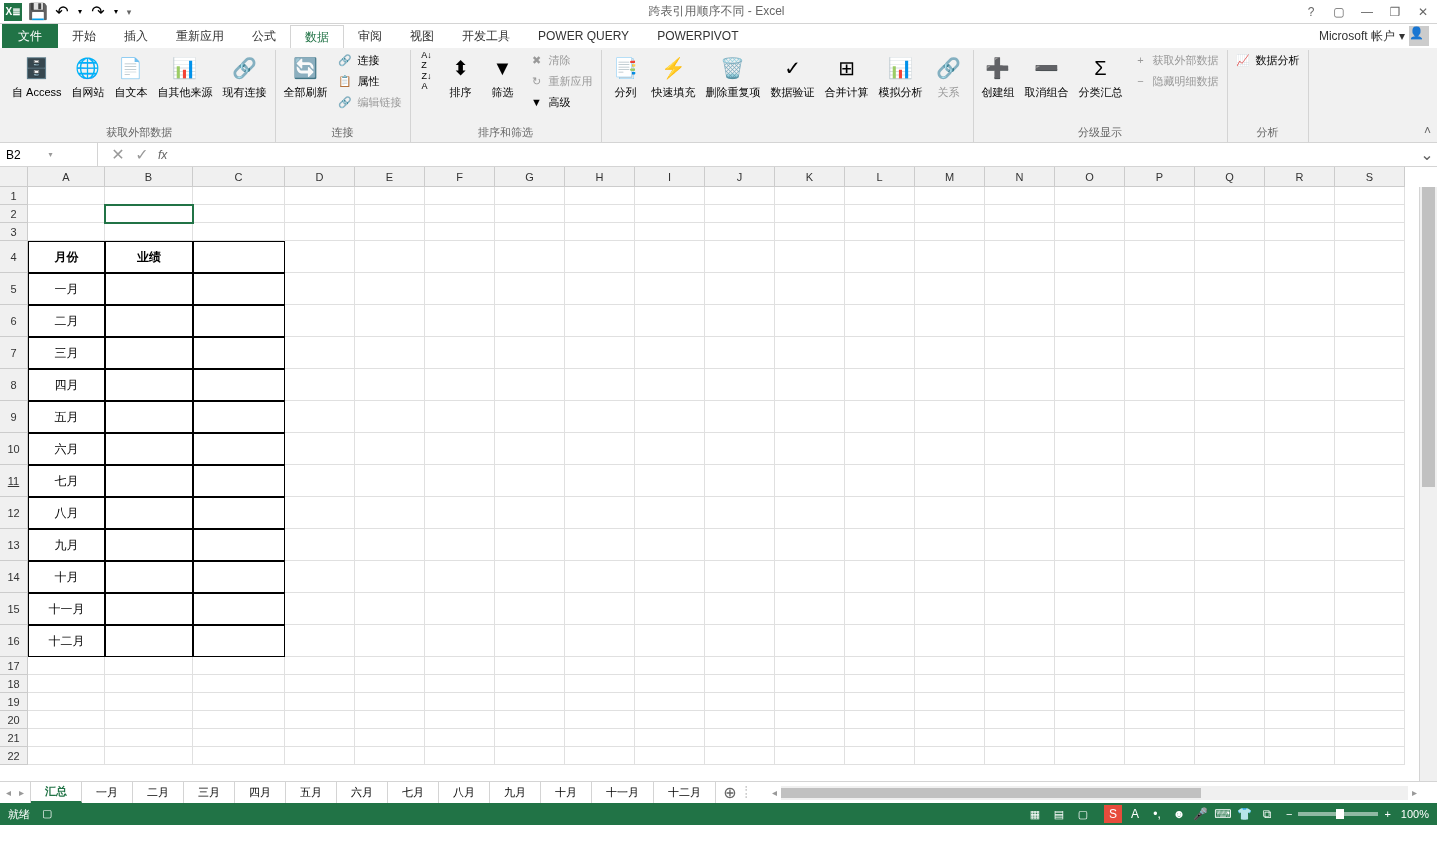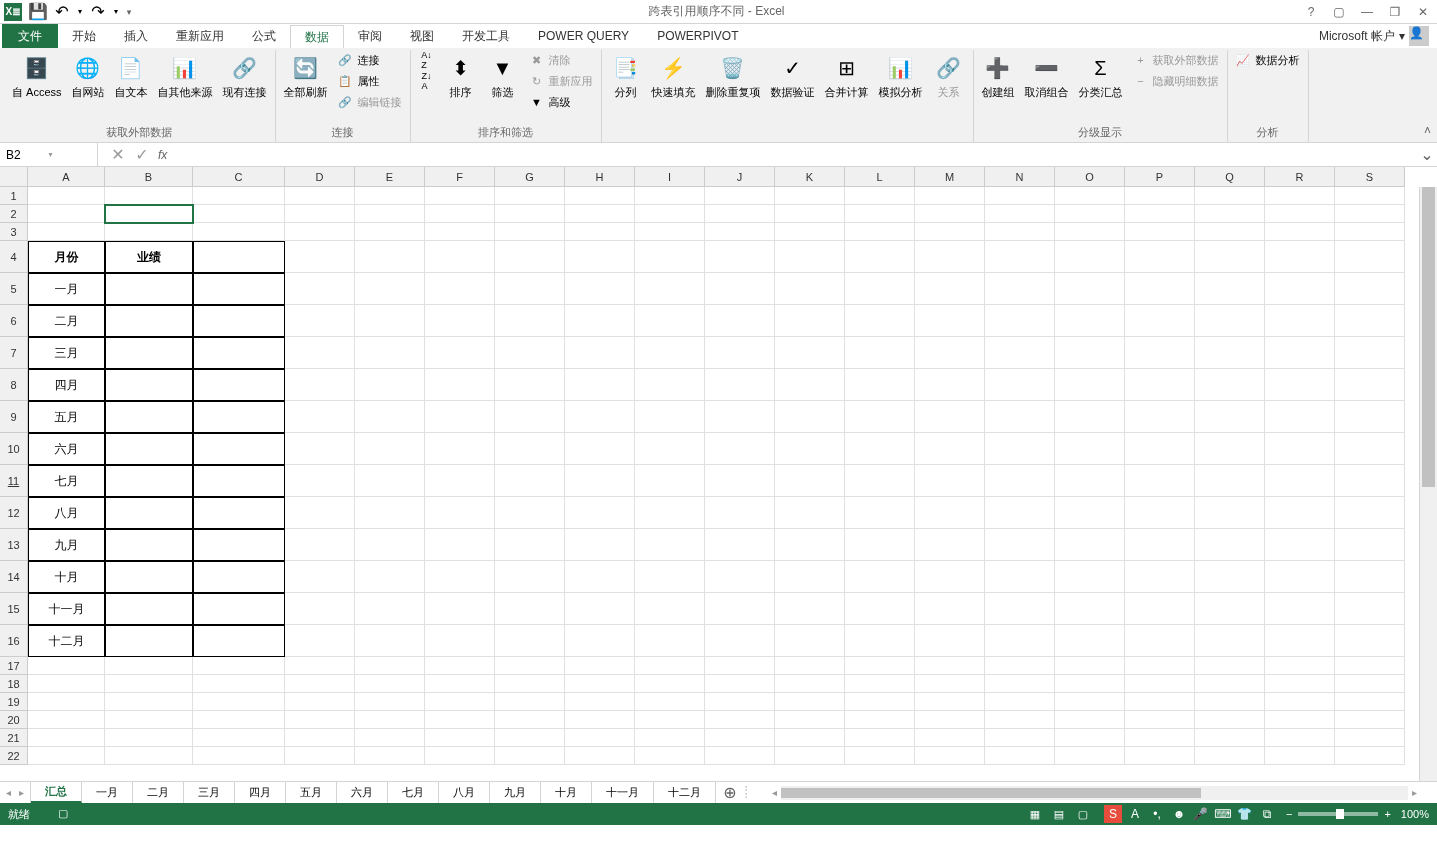--- a/index.html
+++ b/index.html
@@ -64,21 +64,21 @@
 .sheet-tabs{display:flex;height:100%}
 .sheet-tab{padding:0 14px;height:100%;display:flex;align-items:center;font-size:11px;border-right:1px solid #d4d4d4;cursor:pointer;background:#fff}
 .sheet-tab.active{background:#fff;border-bottom:2px solid #217346;color:#217346;font-weight:bold}
 .new-sheet{width:28px;display:flex;align-items:center;justify-content:center;color:#666;cursor:pointer}
 .hscroll-area{flex:1;display:flex;align-items:center;padding:0 20px}
 .hscroll{flex:1;height:14px;background:#f0f0f0;position:relative}
 .hscroll-thumb{position:absolute;left:0;top:2px;bottom:2px;width:420px;background:#c1c1c1}
 
 
 .status-bar{height:22px;background:#217346;color:#fff;display:flex;align-items:center;padding:0 8px;font-size:11px}
-.status-left{display:flex;gap:28px;align-items:flex-start}
+.status-left{display:flex;gap:12px;align-items:flex-start}
 .status-right{margin-left:auto;display:flex;align-items:center;gap:2px}
 .view-btn{width:22px;height:18px;display:flex;align-items:center;justify-content:center;cursor:pointer}
 .tray{display:flex;gap:4px;align-items:center;margin-left:8px}
 .tray-ico{width:18px;height:18px;display:flex;align-items:center;justify-content:center;font-size:12px}
 .zoom-slider{display:flex;align-items:center;gap:6px;margin:0 8px}
 .slider-track{width:80px;height:4px;background:rgba(255,255,255,.5);position:relative}
 .slider-thumb{position:absolute;left:38px;top:-3px;width:8px;height:10px;background:#fff}
 </style>
 </head>
 <body>

